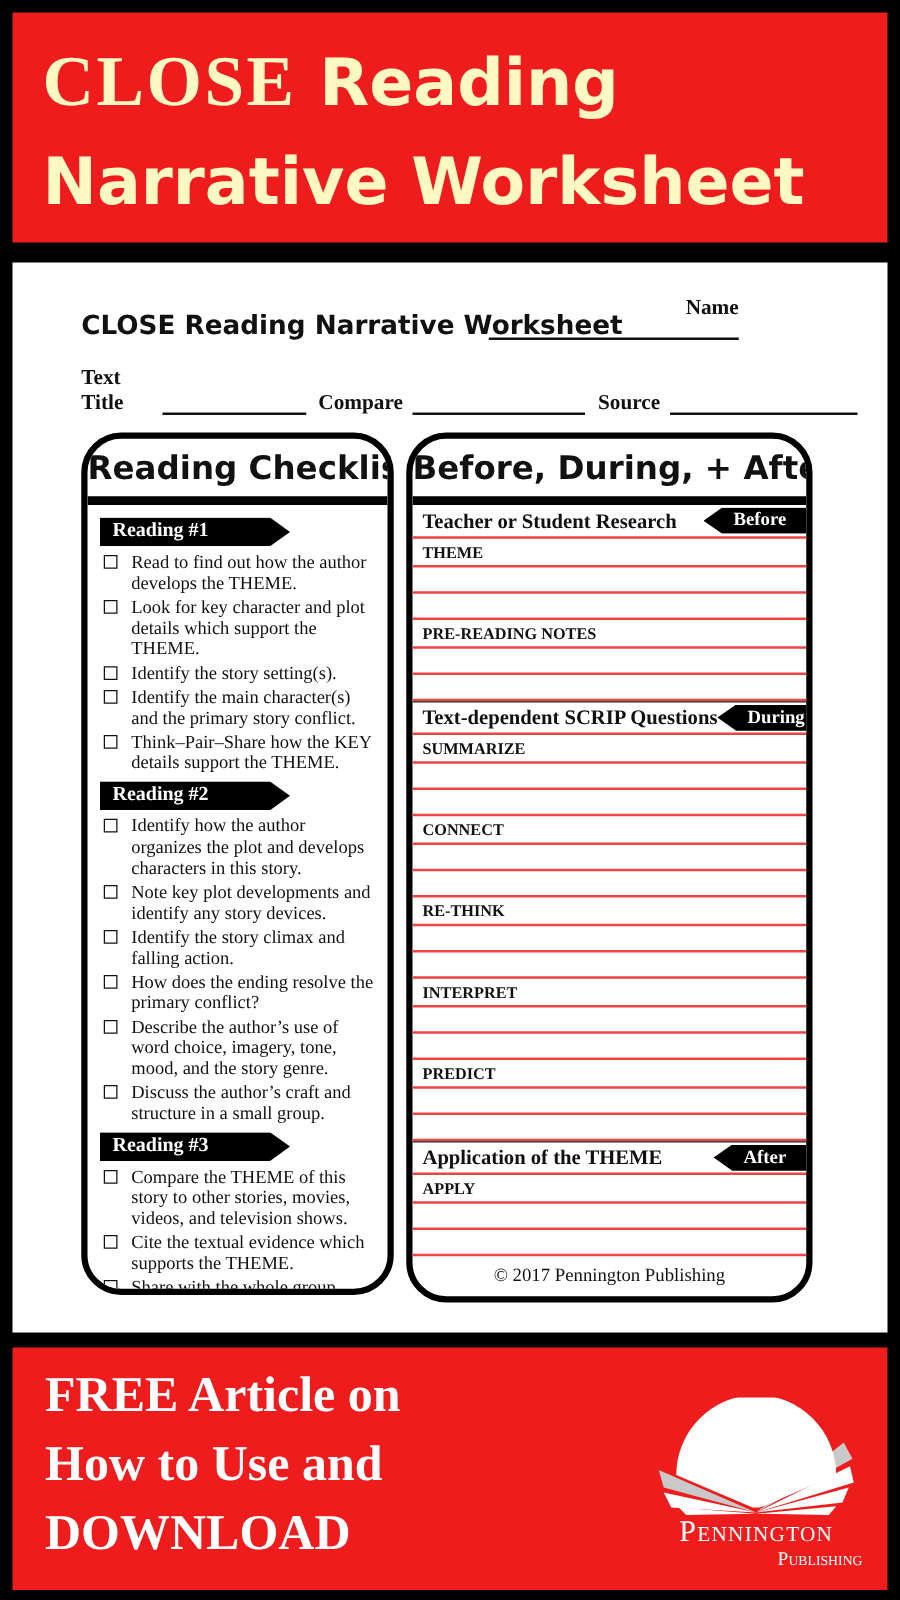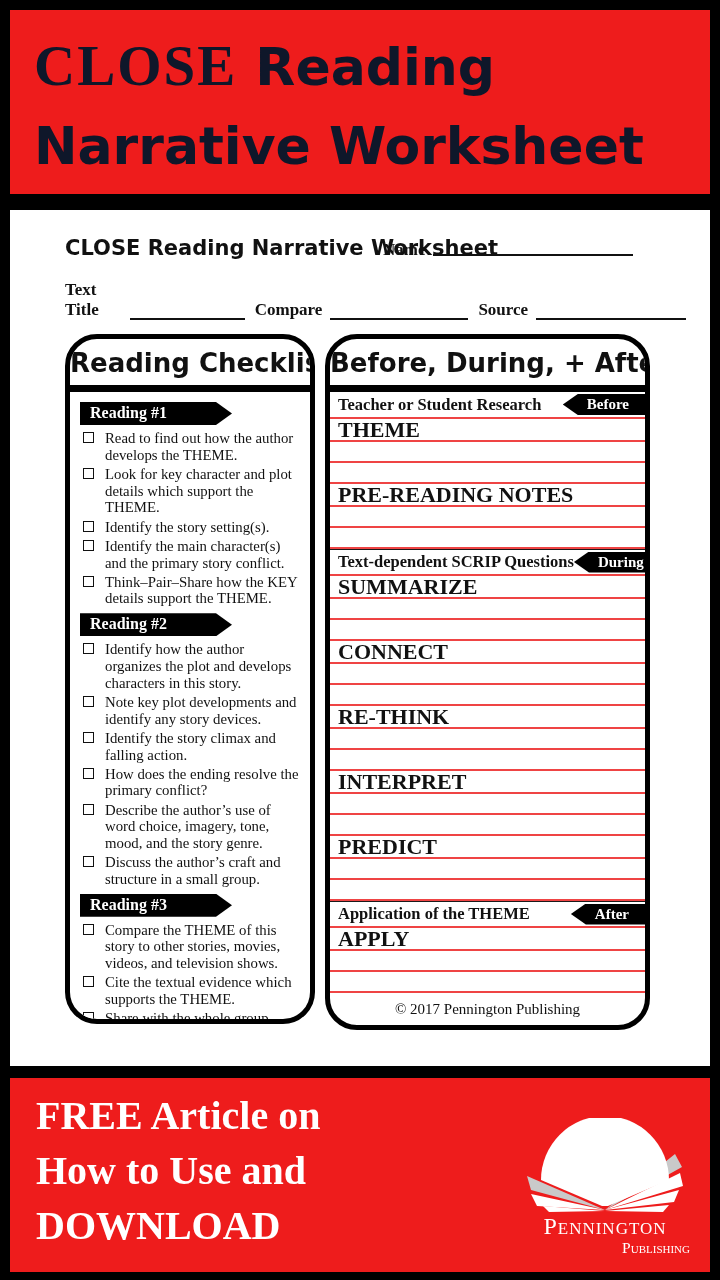--- a/index.html
+++ b/index.html
@@ -3,38 +3,38 @@
 <meta charset="utf-8">
 <style>
   * { margin:0; padding:0; box-sizing:border-box; }
   html,body { width:720px; height:1280px; }
   body { background:#000; position:relative; overflow:hidden;
          font-family:"Liberation Serif","DejaVu Serif",serif; }
   .hand  { font-family:cursive,"DejaVu Sans",sans-serif; }
 
   
   .top-banner { position:absolute; left:10px; top:10px; width:700px; height:184px;
-                background:#ee1c1c; color:#0f172a; padding:16px 10px 0 24px; }
+                background:#ee1c1c; color:#fef9c3; padding:16px 10px 0 24px; }
   .top-banner .l1 { font-size:57px; line-height:80px; white-space:nowrap; }
   .top-banner .l1 .close-word { font-family:"Liberation Serif","DejaVu Serif",serif;
                                 font-weight:bold; letter-spacing:2px; }
   .top-banner .hand-big { font-family:cursive,"DejaVu Sans",sans-serif;
                           font-weight:bold; font-size:52px; }
   .top-banner .l2 { font-size:52px; line-height:78px; font-weight:bold;
                     font-family:cursive,"DejaVu Sans",sans-serif; white-space:nowrap; }
 
   
   .sheet { position:absolute; left:10px; top:210px; width:700px; height:856px;
            background:#fff; color:#111; }
 
   .sheet-head { padding:26px 40px 0 55px; }
   .head-row1 { display:flex; align-items:flex-end; }
   .ws-title { font-family:cursive,"DejaVu Sans",sans-serif; font-weight:bold;
               font-size:21px; width:310px; white-space:nowrap; }
-  .name-group { display:flex; margin-left:8px; }
+  .name-group { display:flex; align-items:flex-end; margin-left:8px;flex-direction:column; }
   .field-label { font-weight:bold; font-size:17px; }
   .write-line { display:inline-block; border-bottom:2px solid #111; height:16px;
                 margin-left:8px; }
   .head-row2 { display:flex; align-items:flex-end; margin-top:20px; }
   .head-row2 .fgroup { display:flex; align-items:flex-end; margin-right:10px; }
 
   
   .columns { display:flex; margin:14px 0 0 55px; }
   .box { border:5px solid #000; border-radius:32px; background:#fff; overflow:hidden; }
   .box-title { text-align:center; font-family:cursive,"DejaVu Sans",sans-serif;
@@ -54,21 +54,21 @@
   .bda-box { width:325px; height:696px; }
   .bda-row { border-bottom:2px solid #ef4444; }
   .bda-row.section { height:27px; display:flex; align-items:center;
                      justify-content:space-between; padding-left:8px;
                      font-weight:bold; font-size:16.5px; }
   .bda-row.section:not(:first-child) { border-top:1.5px solid #1a1a1a; }
   .bda-sec-label { white-space:nowrap; }
   .bda-tag { background:#000; color:#fff; font-weight:bold; font-size:15px;
              height:21px; line-height:21px; padding:0 16px 0 24px; flex:none;
              clip-path:polygon(15px 0, 100% 0, 100% 100%, 15px 100%, 0 50%); }
-  .bda-row.label { height:23px; font-weight:bold; font-size:22px;
+  .bda-row.label { height:23px; font-weight:bold; font-size:13px;
                    padding-left:8px; display:flex; align-items:center; }
   .bda-row.blank { height:21px; }
   .bda-footer { text-align:center; font-size:15px; padding:8px 0 6px; }
 
   
   .bottom-banner { position:absolute; left:10px; top:1078px; width:700px; height:194px;
                    background:#ee1c1c; color:#ffffff; }
   .bb-text { position:absolute; left:26px; top:10px; font-weight:bold;
              font-size:40px; line-height:55px; }
   .bb-logo { position:absolute; right:10px; top:40px; width:190px; text-align:center; }

